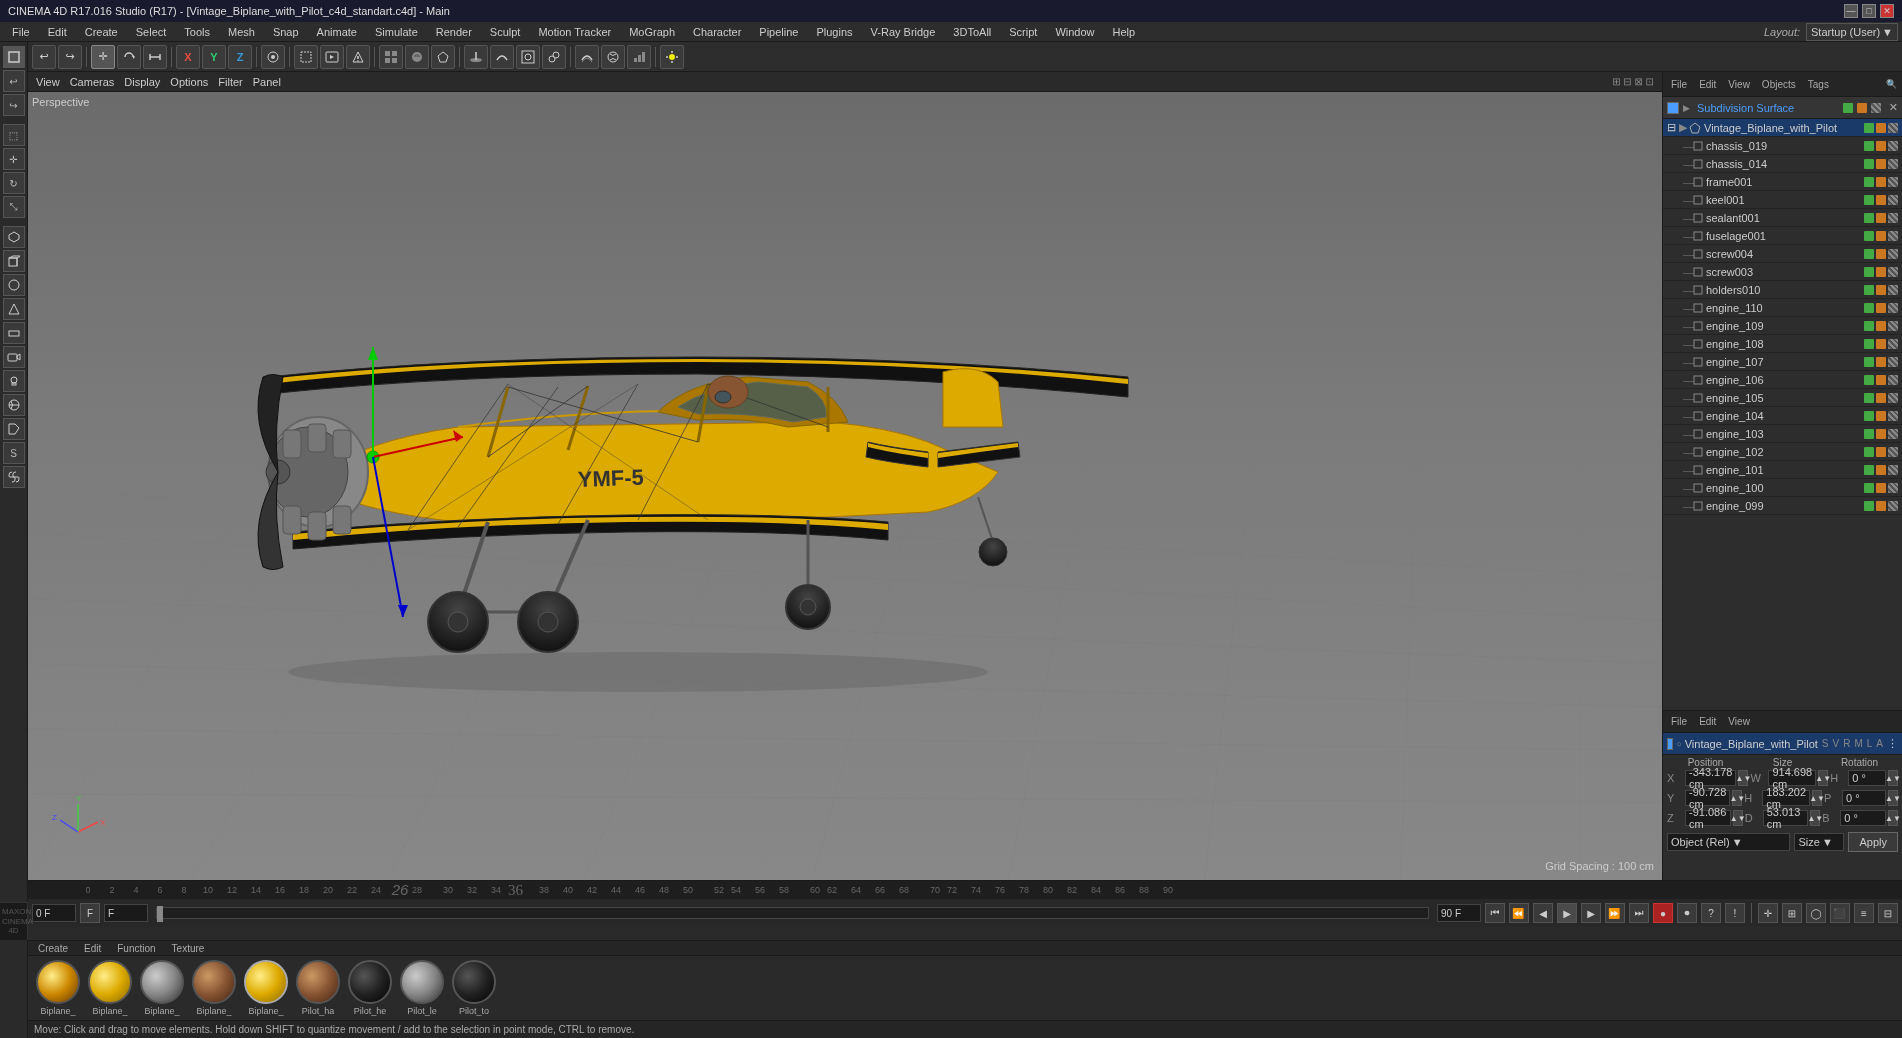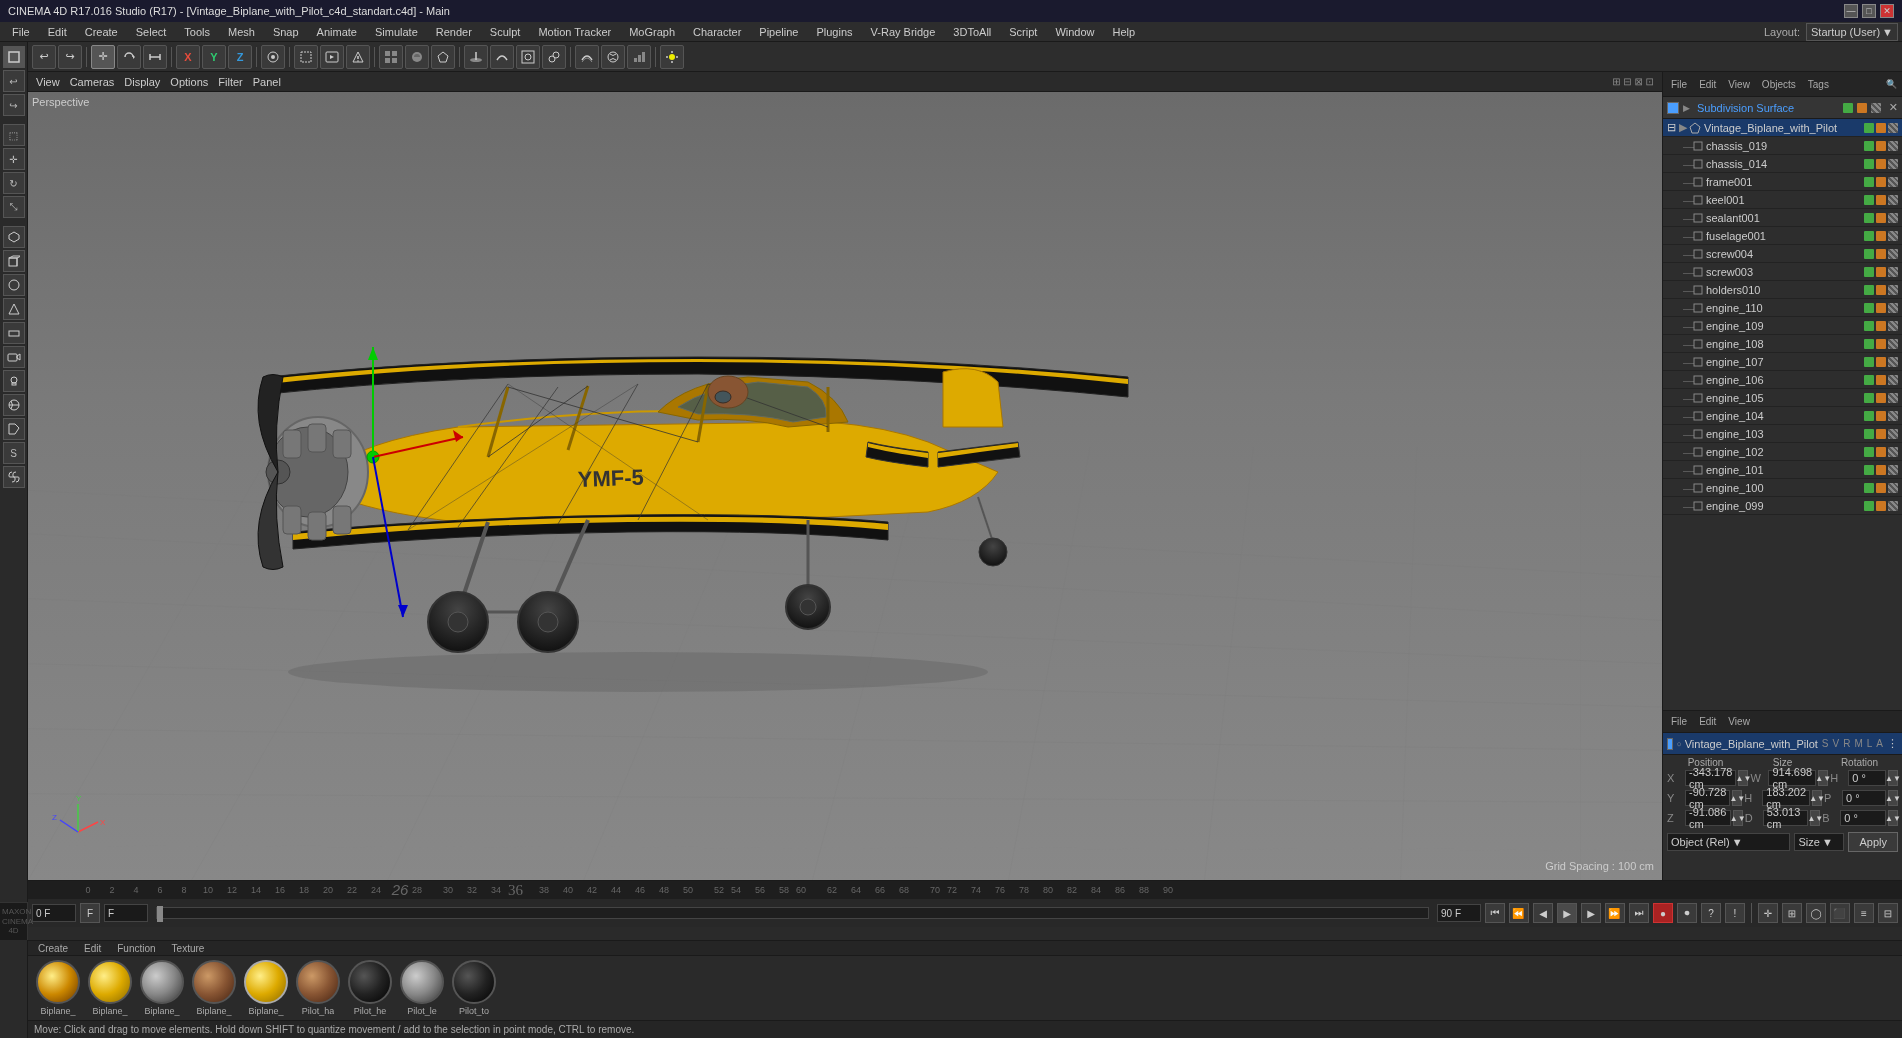--- a/index.html
+++ b/index.html
@@ -528,21 +528,21 @@
   <span class="menu-item">MoGraph</span>
   <span class="menu-item">Character</span>
   <span class="menu-item">Pipeline</span>
   <span class="menu-item">Plugins</span>
   <span class="menu-item">V-Ray Bridge</span>
   <span class="menu-item">3DToAll</span>
   <span class="menu-item">Script</span>
   <span class="menu-item">Window</span>
   <span class="menu-item">Help</span>
   <div style="flex:1;"></div>
-  <span style="font-size:11px;color:#aaa;margin-right:4px;">Layout:</span>
+  <span style="font-size:11px;color:#aaa;margin-right:4px;font-style:italic;">Layout:</span>
   <div class="layout-dropdown">
     <span>Startup (User)</span>
     <span>▼</span>
   </div>
 </div>
 
 <div id="main-layout">
 
   <div id="left-toolbar">
 
@@ -1350,21 +1350,21 @@
               <span style="font-size: 9px; color: rgb(102, 102, 102); min-width: 24px; text-align: center; line-height: 18px;">40</span>
               <span style="font-size: 9px; color: rgb(102, 102, 102); min-width: 24px; text-align: center; line-height: 18px;">42</span>
               <span style="font-size: 9px; color: rgb(102, 102, 102); min-width: 24px; text-align: center; line-height: 18px;">44</span>
               <span style="font-size: 9px; color: rgb(102, 102, 102); min-width: 24px; text-align: center; line-height: 18px;">46</span>
               <span style="font-size: 9px; color: rgb(102, 102, 102); min-width: 24px; text-align: center; line-height: 18px;">48</span>
               <span style="font-size: 9px; color: rgb(102, 102, 102); min-width: 24px; text-align: center; line-height: 18px;">50</span>
               <span style="font-size: 9px; color: rgb(102, 102, 102); min-width: 24px; text-align: right; line-height: 18px;">52</span>
               <span style="font-size: 9px; color: rgb(102, 102, 102); min-width: 24px; text-align: center; line-height: 18px;">54</span>
               <span style="font-size: 9px; color: rgb(102, 102, 102); min-width: 24px; text-align: center; line-height: 18px;">56</span>
               <span style="font-size: 9px; color: rgb(102, 102, 102); min-width: 24px; text-align: center; line-height: 18px;">58</span>
-              <span style="font-size: 9px; color: rgb(102, 102, 102); min-width: 24px; text-align: left; line-height: 18px;">60</span>
+              <span style="font-size: 9px; color: rgb(102, 102, 102); min-width: 24px; text-align: right; line-height: 18px;">60</span>
               <span style="font-size: 9px; color: rgb(102, 102, 102); min-width: 24px; text-align: center; line-height: 18px;">62</span>
               <span style="font-size: 9px; color: rgb(102, 102, 102); min-width: 24px; text-align: center; line-height: 18px;">64</span>
               <span style="font-size: 9px; color: rgb(102, 102, 102); min-width: 24px; text-align: center; line-height: 18px;">66</span>
               <span style="font-size: 9px; color: rgb(102, 102, 102); min-width: 24px; text-align: center; line-height: 18px;">68</span>
               <span style="font-size: 9px; color: rgb(102, 102, 102); min-width: 24px; text-align: right; line-height: 18px;">70</span>
               <span style="font-size: 9px; color: rgb(102, 102, 102); min-width: 24px; text-align: center; line-height: 18px;">72</span>
               <span style="font-size: 9px; color: rgb(102, 102, 102); min-width: 24px; text-align: center; line-height: 18px;">74</span>
               <span style="font-size: 9px; color: rgb(102, 102, 102); min-width: 24px; text-align: center; line-height: 18px;">76</span>
               <span style="font-size: 9px; color: rgb(102, 102, 102); min-width: 24px; text-align: center; line-height: 18px;">78</span>
               <span style="font-size: 9px; color: rgb(102, 102, 102); min-width: 24px; text-align: center; line-height: 18px;">80</span>

